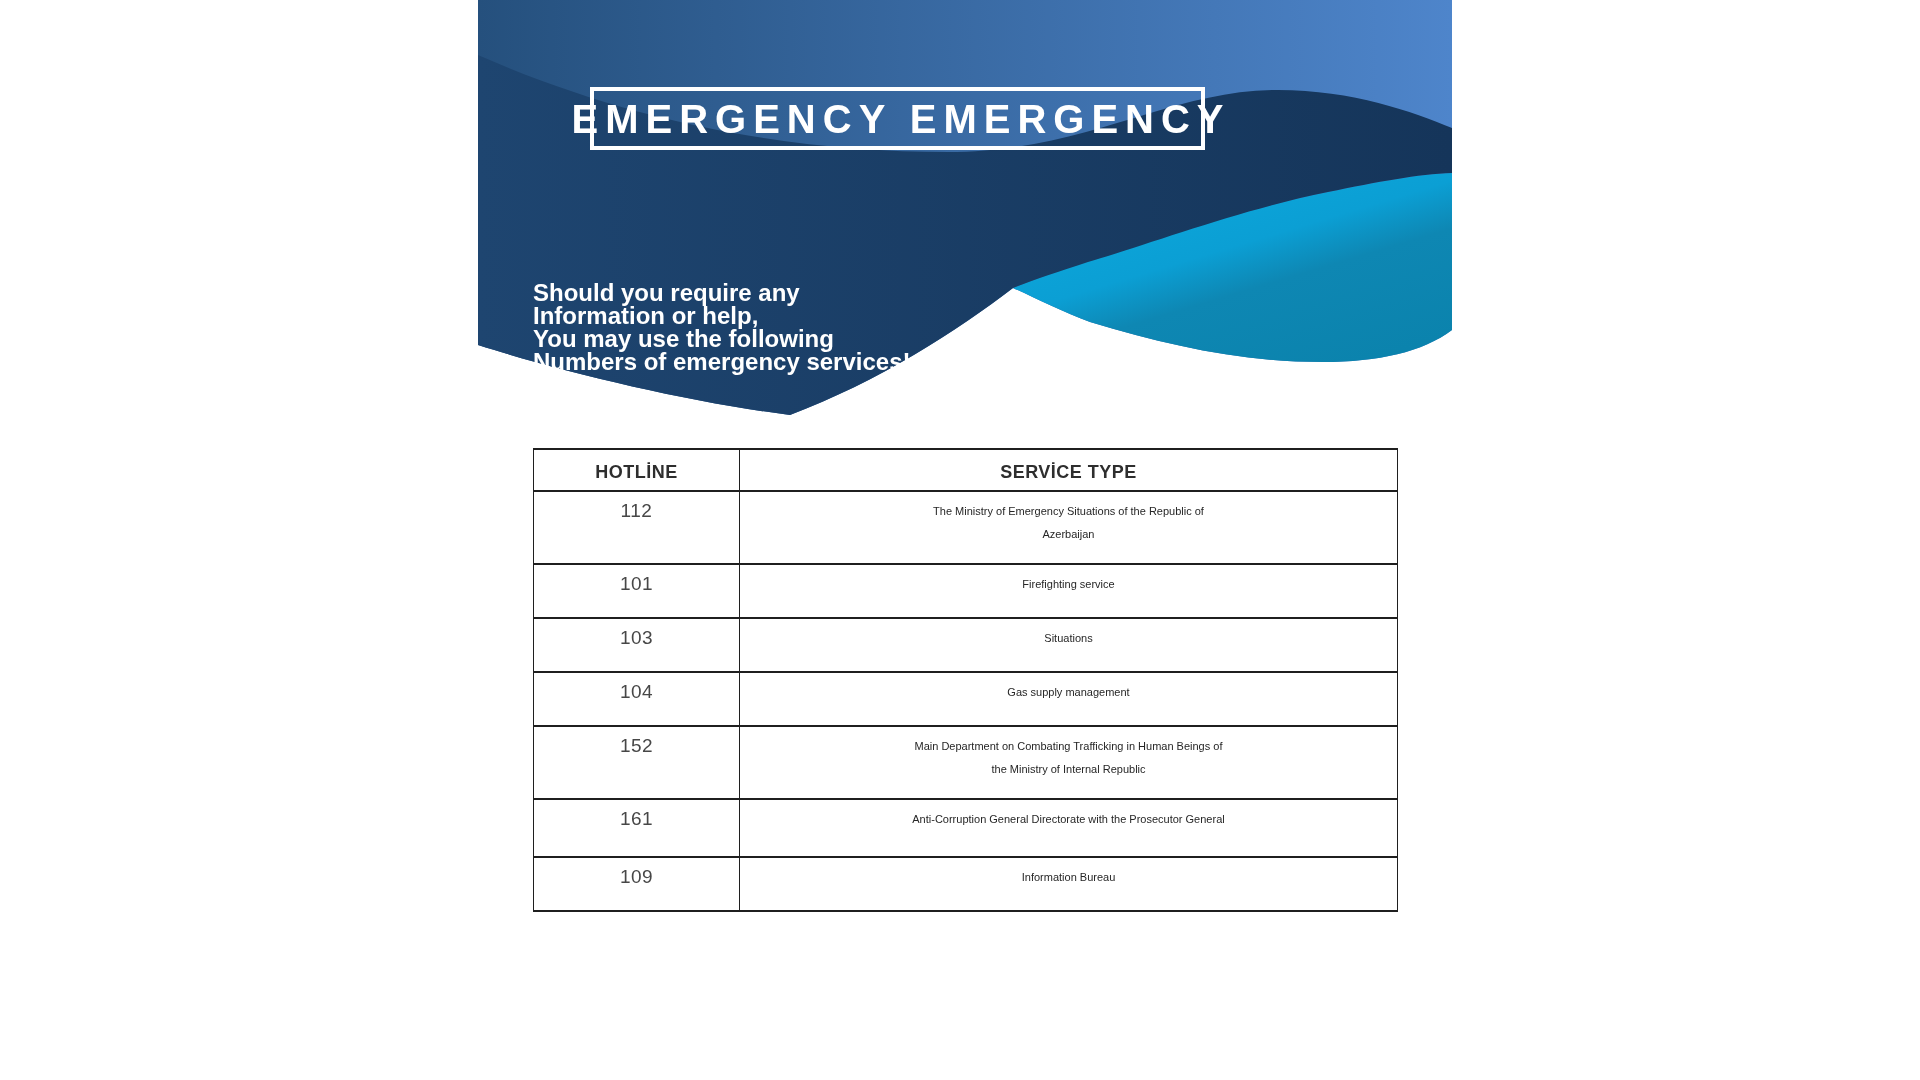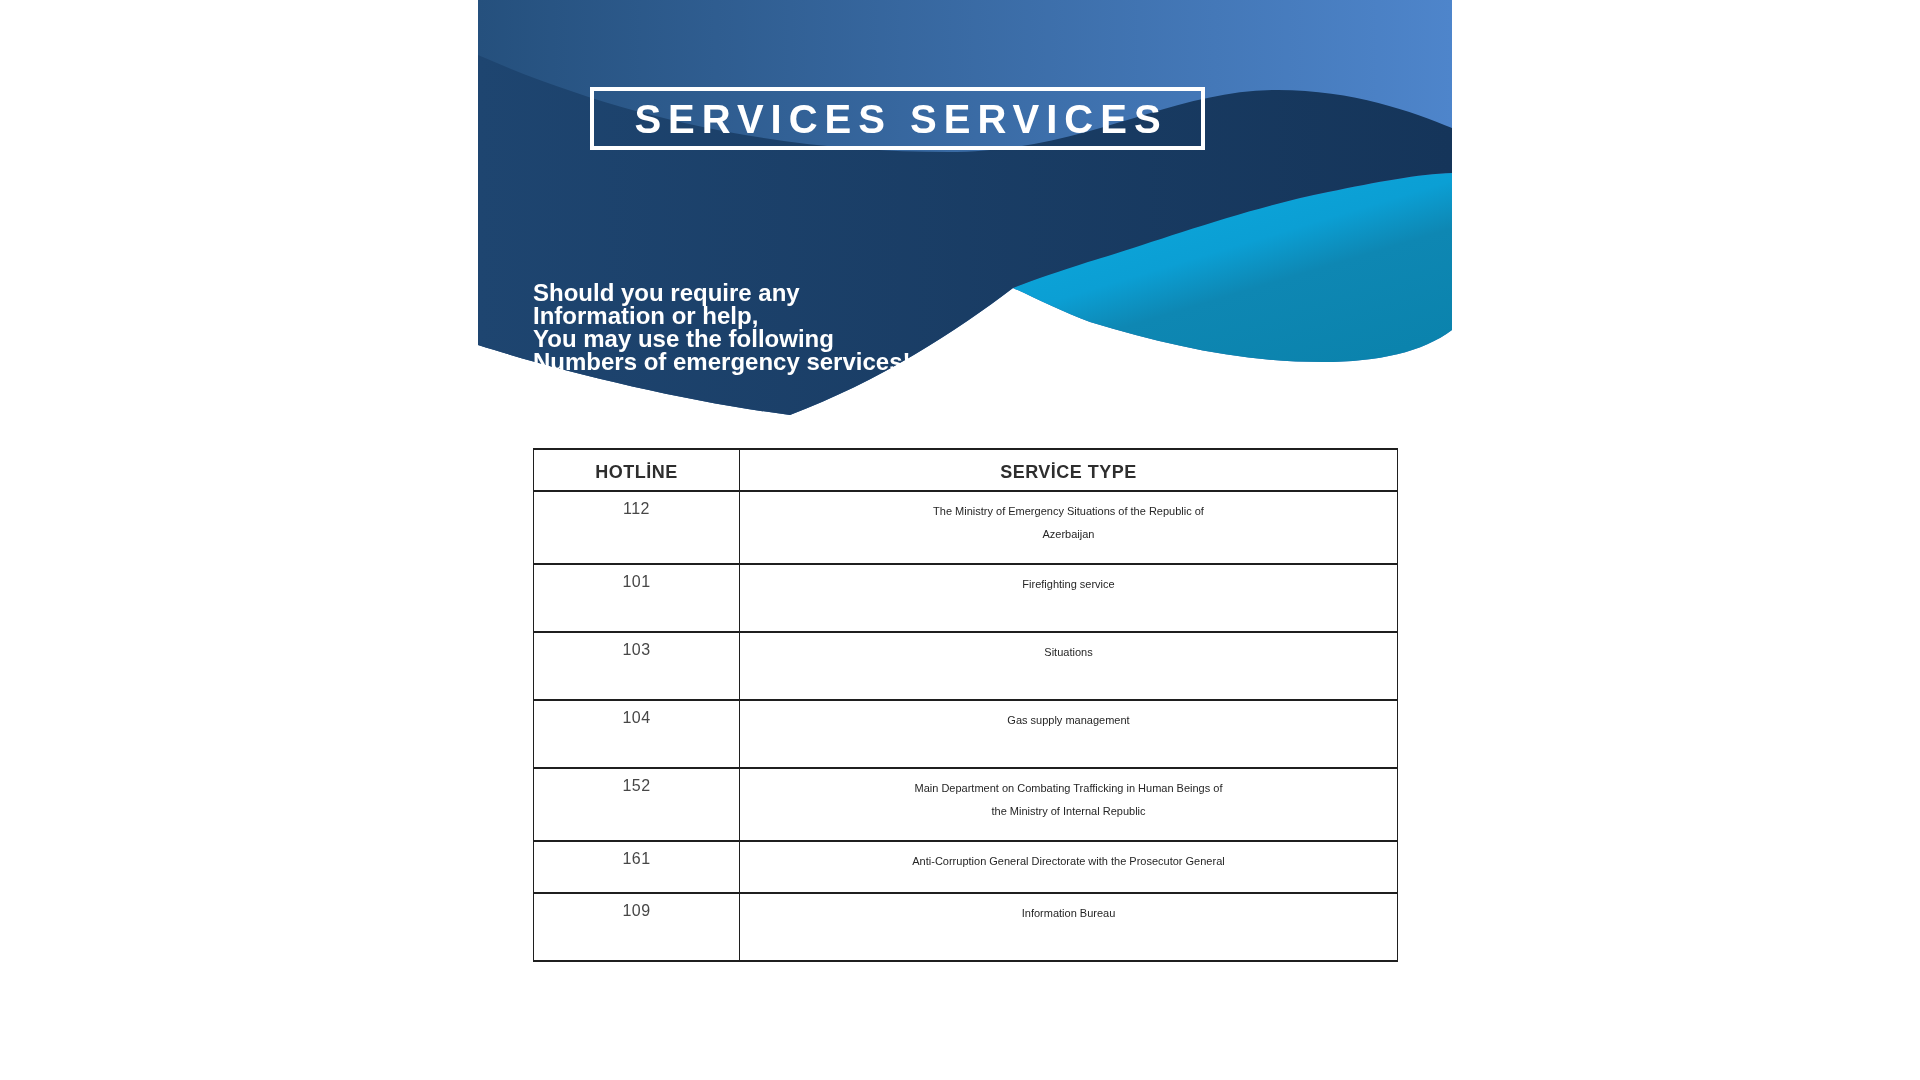--- a/index.html
+++ b/index.html
@@ -34,26 +34,26 @@
   .tbl col.c2{width:658px;}
   .tbl th,.tbl td{
     border:solid #1f1f1f;border-width:2px 1px;
     vertical-align:top;text-align:center;
     padding:8px 10px 0 10px;
   }
   .tbl th{
     font-size:18px;font-weight:700;color:#2e2e2e;letter-spacing:0.5px;
     padding-top:12px;
   }
-  .tbl td.hotline{font-size:16px;color:#474747;letter-spacing:0.5px;}
+  .tbl td.hotline{font-size:19px;color:#474747;letter-spacing:0.5px;}
   .tbl td.service{font-size:11px;color:#262626;white-space:pre-line;line-height:23px;}
   tr.h57{height:42px;}
   tr.h73{height:73px;}
-  tr.h56{height:68px;}
-  tr.h55{height:52px;}
+  tr.h56{height:54px;}
+  tr.h55{height:58px;}
   tr.h74{height:74px;}
 </style>
 </head>
 <body>
 
 <div class="page">
 
   <div class="banner">
     <svg width="974" height="430" viewBox="0 0 974 430">
       <defs>
@@ -91,21 +91,21 @@
                C875,90 935,112 974,128
                L974,173
                C940,174 900,182 850,192
                C760,210 660,248 610,262
                C580,272 555,280 535,288
                C480,330 400,382 312,415
                C210,402 85,372 0,345 Z"></path>
     </svg>
 
     <div class="title-box">
-      <span>SERVICES SERVICES</span>
+      <span>EMERGENCY EMERGENCY</span>
     </div>
 
     <div class="intro">
       <div>Should you require any</div>
       <div>Information or help,</div>
       <div>You may use the following</div>
       <div>Numbers of emergency services!</div>
     </div>
   </div>
 

